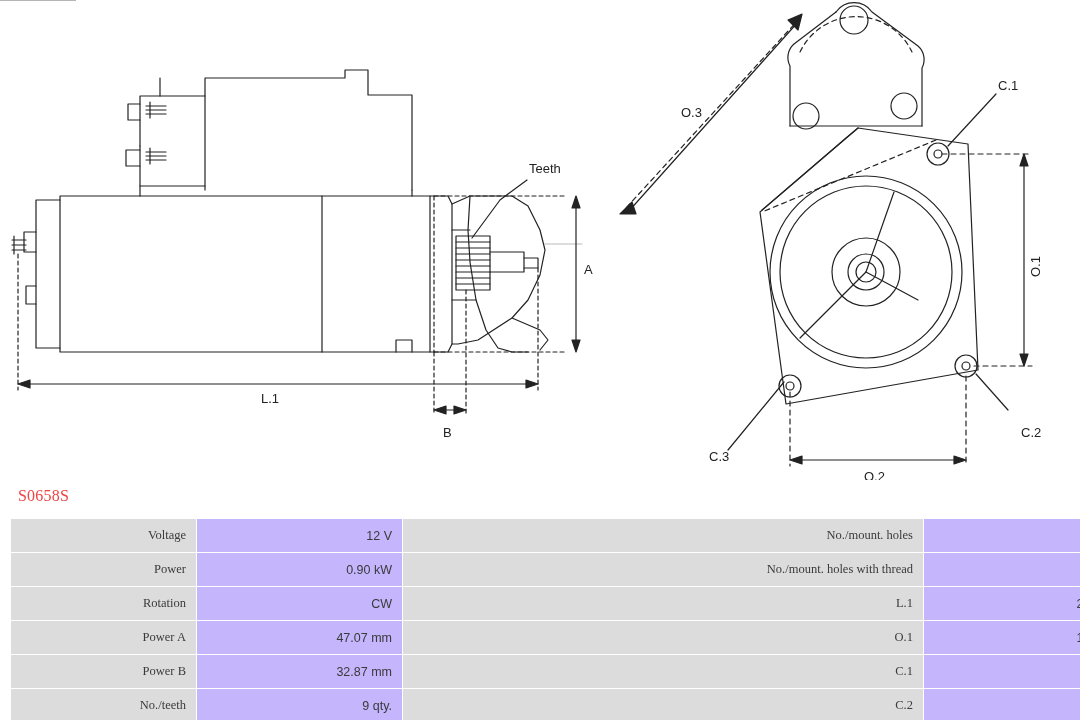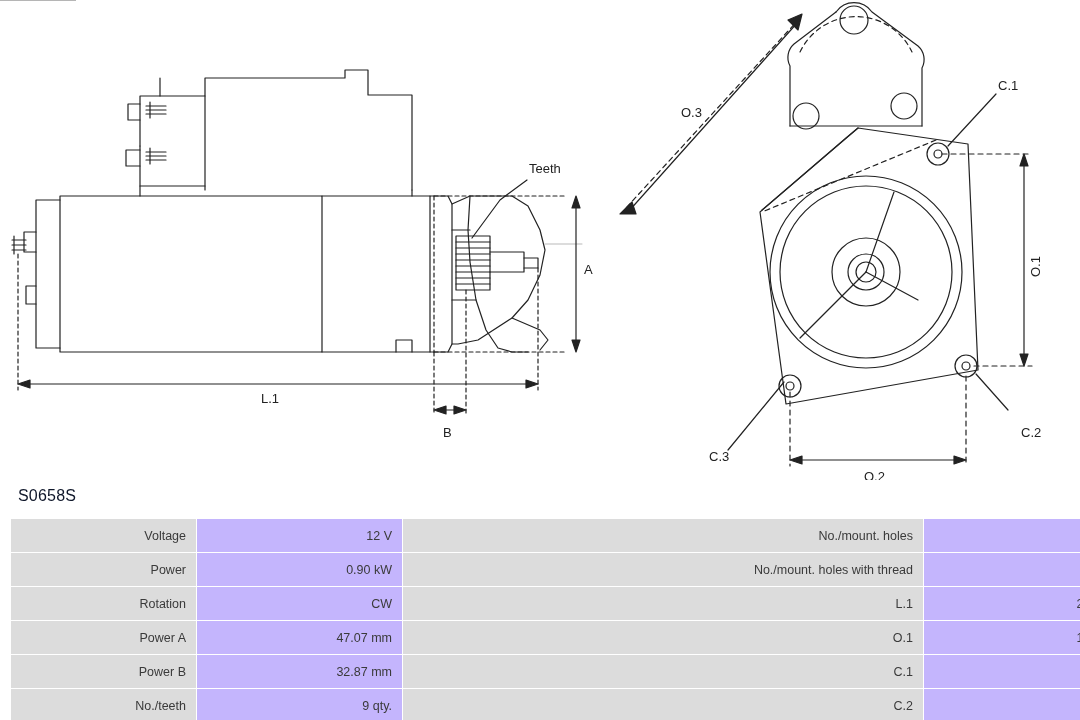--- a/index.html
+++ b/index.html
@@ -36,22 +36,23 @@
     height: 480px;
   }
   .drawings svg {
     display: block;
   }
   .part-number {
     position: absolute;
     left: 18px;
     top: 487px;
     font-size: 16px;
-    color: #0f172a;
+    color: #ef4444;
     letter-spacing: 0.2px;
+    font-family: Liberation Serif, serif;
   }
   .spec-table {
     position: absolute;
     left: 10px;
     top: 518px;
     width: 1060px;
     border-collapse: collapse;
     table-layout: fixed;
     font-size: 12.5px;
   }
@@ -60,20 +61,21 @@
     padding: 0 10px;
     border: 1px solid #ffffff;
     white-space: nowrap;
     overflow: hidden;
     text-overflow: ellipsis;
   }
   .lbl {
     background: #dcdcdc;
     text-align: right;
     color: #3a3a3a;
+    font-family: Liberation Serif, serif;
   }
   .val {
     background: #c4b5fd;
     text-align: right;
     color: #3a3a3a;
   }
   .c-lbl-left { width: 165px; }
   .c-val-left { width: 185px; }
   .c-lbl-right { width: 500px; }
   .c-val-right { width: 205px; }

